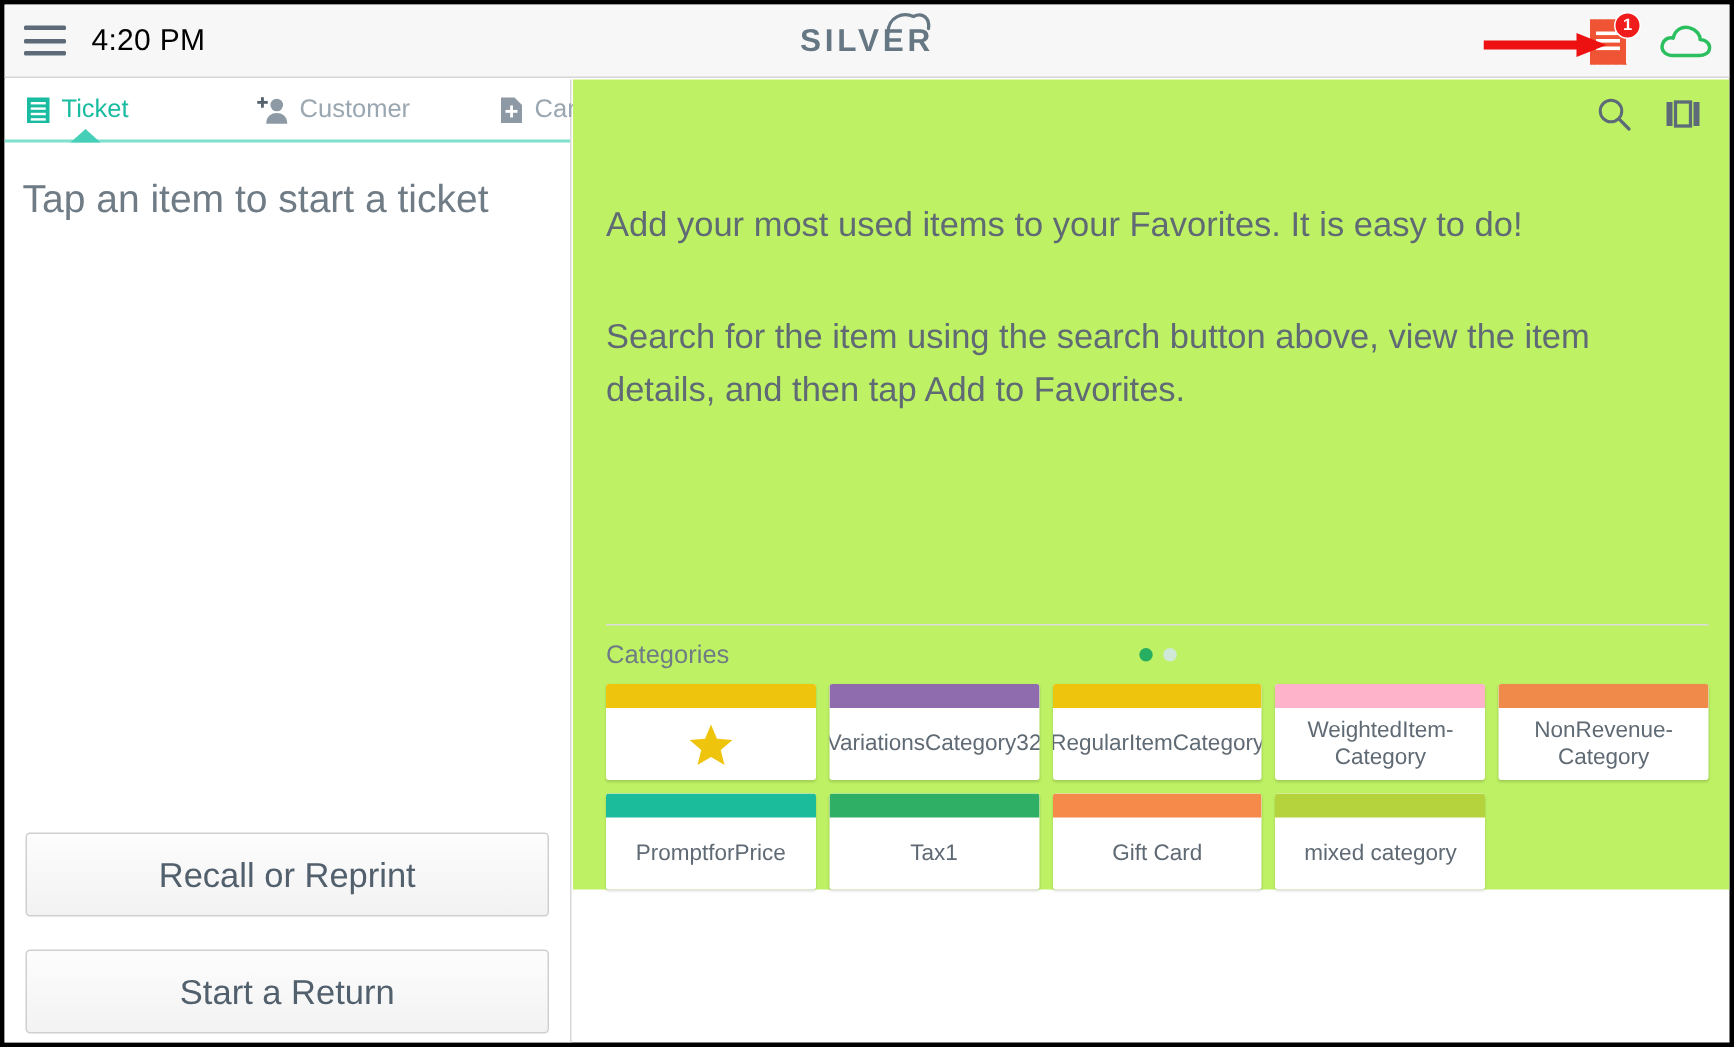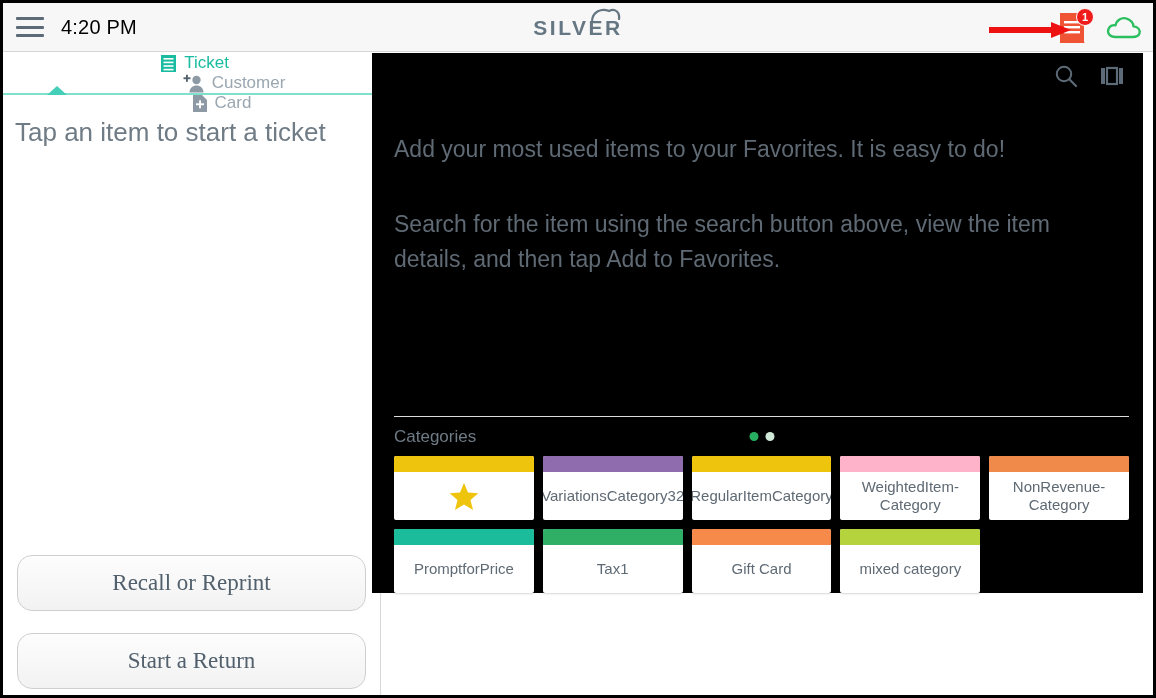--- a/index.html
+++ b/index.html
@@ -72,23 +72,22 @@
   .left-panel {
     position: absolute; left: 0; top: 50px;
     width: 378px; height: 642px;
     background: #ffffff;
     border-right: 1px solid #d8d8d8;
   }
   .tabs {
     position: relative;
     height: 42px;
     display: flex; align-items: center;
-    padding: 0 8px;
+    padding: 12px 8px;
     border-bottom: 2px solid #7fe0cd;
-    flex-direction: column;
   }
   .tab {
     display: flex; align-items: center; gap: 7px;
     cursor: pointer; user-select: none;
   }
   .tab.t-ticket { margin-left: 6px; }
   .tab.t-customer { margin-left: 85px; }
   .tab.t-info { margin-left: 60px; }
   .tab-label { font-size: 17px; color: #9aa7b1; }
   .tab.active .tab-label { color: #19bca0; }
@@ -105,32 +104,32 @@
   }
   .left-buttons {
     position: absolute; left: 0; right: 0; bottom: 6px;
     padding: 0 14px;
   }
   .big-btn {
     width: 100%; height: 56px;
     margin-bottom: 22px;
     background: linear-gradient(#fdfdfd, #f2f2f2);
     border: 1px solid #cfcfcf;
-    border-radius: 15px;
+    border-radius: 3px;
     font-size: 23px; color: #51606c; font-weight: 300;
-    font-family: Liberation Serif, serif;
+    font-family: Liberation Sans, sans-serif;
     cursor: pointer;
   }
   .big-btn:last-child { margin-bottom: 0; }
 
   
   .main-panel {
-    position: absolute; left: 369px; top: 50px;
+    position: absolute; left: 379px; top: 50px;
     width: 771px; height: 540px;
-    background: #000000;
+    background: #bef264;
   }
   .main-toolbar {
     height: 46px; display: flex; align-items: center; justify-content: flex-end;
     gap: 20px; padding-right: 18px;
   }
   .tool-icon { cursor: pointer; width: 26px; height: 26px; }
 
   .promo {
     padding: 33px 22px 0 22px;
   }

